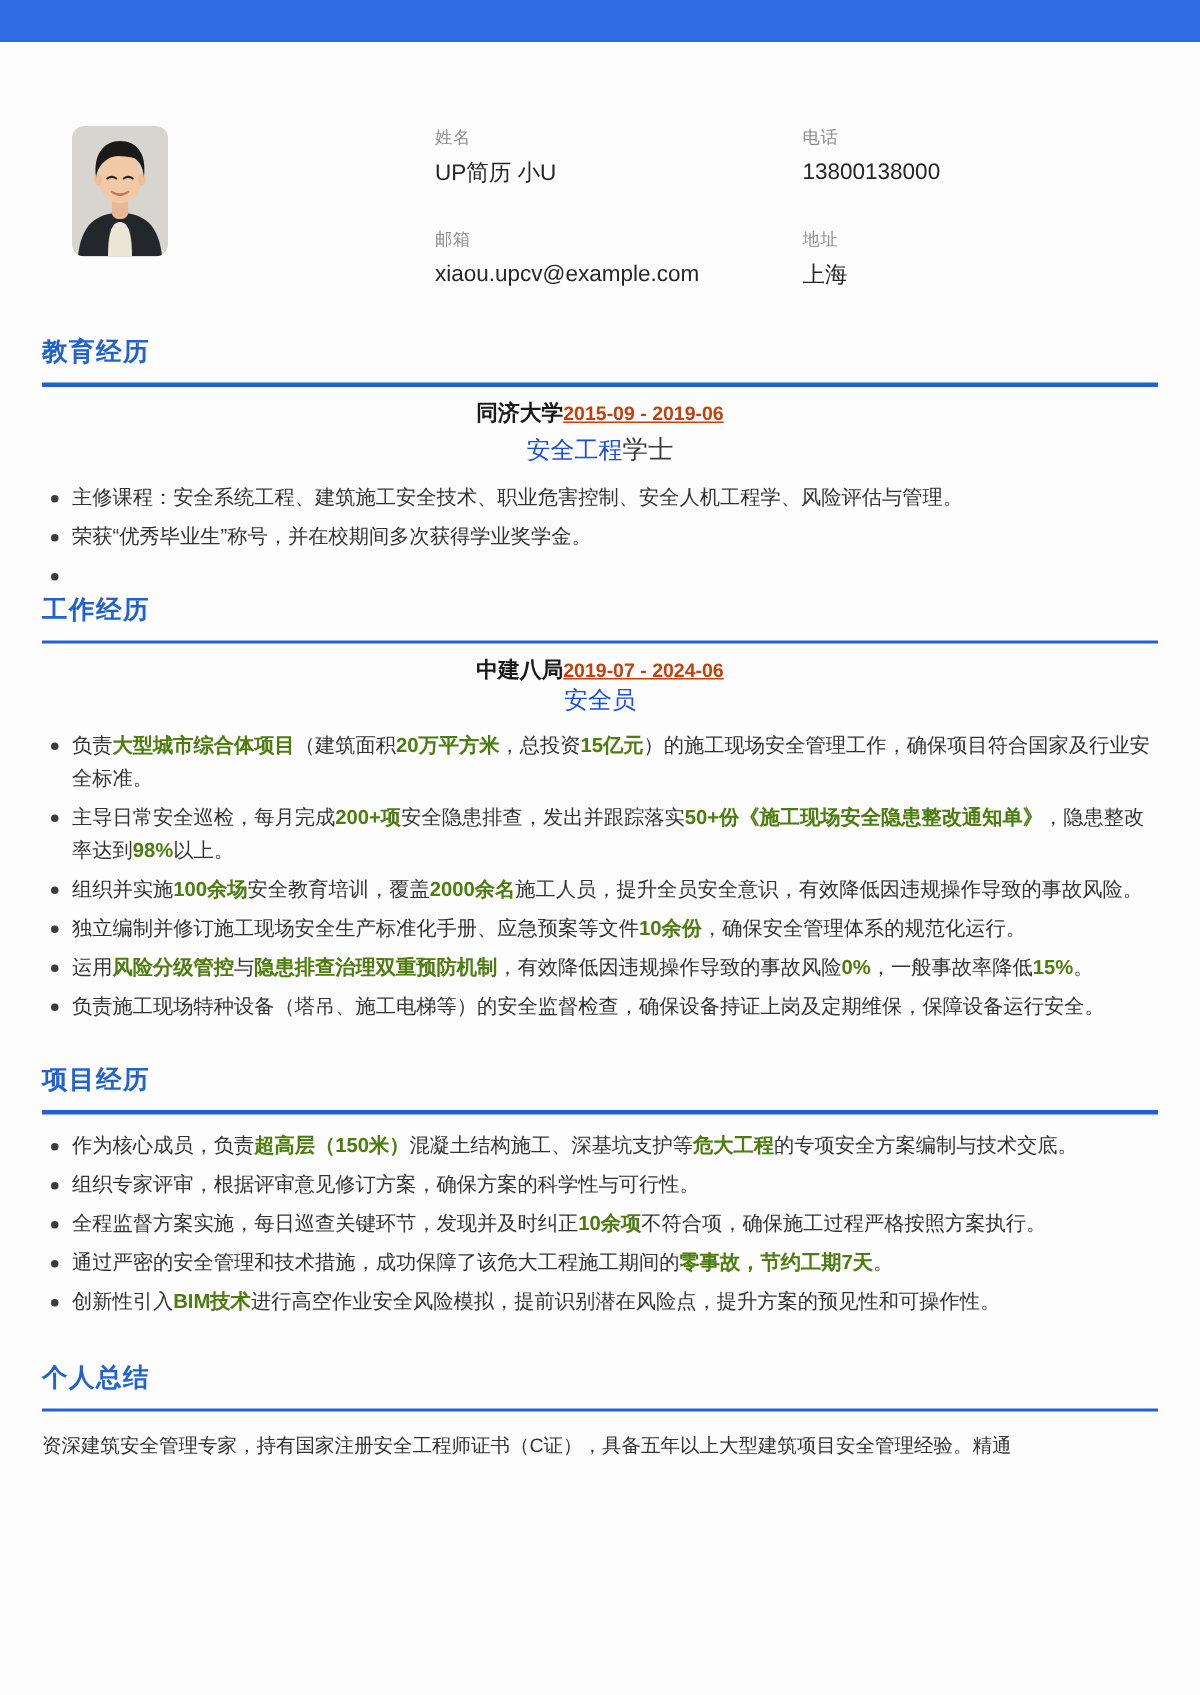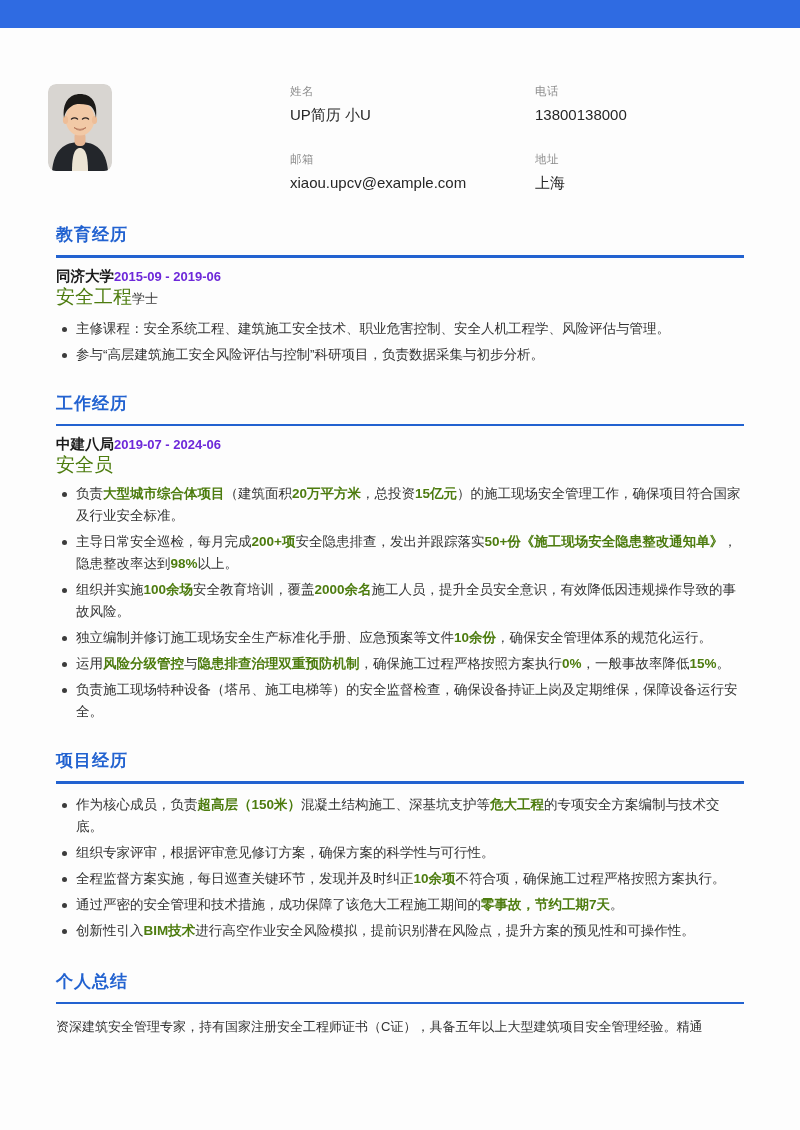--- a/index.html
+++ b/index.html
@@ -21,34 +21,34 @@
     display: grid;
     grid-template-columns: 245px 230px;
     grid-auto-rows: min-content;
     row-gap: 27px;
     padding-top: 0;
   }
   .cfield .clabel { display: block; font-size: 11.5px; color: #8c8c8c; letter-spacing: .5px; }
   .cfield .cvalue { display: block; font-size: 15px; color: #262626; margin-top: 7px; }
 
   
-  .section { margin: 0 56px; }
+  .section { margin: 0 28px; }
   .section.edu { margin-top: 40px; }
   .section.mid { margin-top: 28px; }
   .section.last { margin-top: 30px; }
   .sec-title { font-size: 17px; font-weight: 700; color: var(--accent, #2262d0); letter-spacing: 1px; line-height: 20px; }
   .sec-rule { height: 2.5px; background: var(--accent, #2262d0); margin-top: 10px; }
 
   .entry { margin-top: 9px; }
-  .entry-row { display: flex; justify-content: flex-start; align-items: baseline; }
+  .entry-row { display: flex; justify-content: center; align-items: baseline; }
   .etitle { font-size: 14.5px; font-weight: 700; color: #1a1a1a; line-height: 18px; }
-  .edate  { font-size: 13px;  font-weight: 700; color: #6d28d9; white-space: nowrap; }
+  .edate  { font-size: 13px;  font-weight: 700; color: #c2410c; white-space: nowrap; text-decoration: underline; }
   .entry-row.sub { margin-top: 3px; }
-  .esub   { font-size: 19px; color: #4d7c0f; line-height: 17px; }
-  .eright { font-size: 13px; color: #3a3a3a; }
+  .esub   { font-size: 16px; color: #1d4ed8; line-height: 17px; }
+  .eright { font-size: 17px; color: #3a3a3a; }
 
   ul.bullets { list-style: none; margin-top: 10px; }
   ul.bullets li { position: relative; padding-left: 20px; margin-bottom: 4px;
                   font-size: 13.5px; line-height: 22px; color: #333; }
   .dot { position: absolute; left: 6px; top: 9px; width: 5px; height: 5px;
          border-radius: 50%; background: #3c3c3c; }
   .b { font-weight: 700; color: #4d7c0f; }
 
   .summary-p { margin-top: 12px; font-size: 13px; line-height: 22px; color: #333;
                text-align: justify; }
@@ -112,42 +112,43 @@
           <div class="entry-row">
             <span class="etitle">同济大学</span>
             <span class="edate">2015-09 - 2019-06</span>
           </div>
           <div class="entry-row sub">
             <span class="esub">安全工程</span>
             <span class="eright">学士</span>
           </div>
           <ul class="bullets">
             <li><span class="dot"></span><span><span>主修课程：安全系统工程、建筑施工安全技术、职业危害控制、安全人机工程学、风险评估与管理。</span></span></li>
-            <li><span class="dot"></span><span><span>参与“高层建筑施工安全风险评估与控制”科研项目，负责数据采集与初步分析。</span></span></li>
+            <li><span class="dot"></span><span><span>荣获“优秀毕业生”称号，并在校期间多次获得学业奖学金。</span></span></li>
+            <li><span class="dot"></span></li>
           </ul>
         </div>
       </section>
       <section class="section mid">
         <h2 class="sec-title">工作经历</h2>
         <div class="sec-rule"></div>
         <div class="entry">
           <div class="entry-row">
             <span class="etitle">中建八局</span>
             <span class="edate">2019-07 - 2024-06</span>
           </div>
           <div class="entry-row sub">
             <span class="esub">安全员</span>
             <span class="eright"></span>
           </div>
           <ul class="bullets">
             <li><span class="dot"></span><span><span>负责</span><span class="b">大型城市综合体项目</span><span>（建筑面积</span><span class="b">20万平方米</span><span>，总投资</span><span class="b">15亿元</span><span>）的施工现场安全管理工作，确保项目符合国家及行业安全标准。</span></span></li>
             <li><span class="dot"></span><span><span>主导日常安全巡检，每月完成</span><span class="b">200+项</span><span>安全隐患排查，发出并跟踪落实</span><span class="b">50+份《施工现场安全隐患整改通知单》</span><span>，隐患整改率达到</span><span class="b">98%</span><span>以上。</span></span></li>
             <li><span class="dot"></span><span><span>组织并实施</span><span class="b">100余场</span><span>安全教育培训，覆盖</span><span class="b">2000余名</span><span>施工人员，提升全员安全意识，有效降低因违规操作导致的事故风险。</span></span></li>
             <li><span class="dot"></span><span><span>独立编制并修订施工现场安全生产标准化手册、应急预案等文件</span><span class="b">10余份</span><span>，确保安全管理体系的规范化运行。</span></span></li>
-            <li><span class="dot"></span><span><span>运用</span><span class="b">风险分级管控</span><span>与</span><span class="b">隐患排查治理双重预防机制</span><span>，确保施工过程严格按照方案执行</span><span class="b">0%</span><span>，一般事故率降低</span><span class="b">15%</span><span>。</span></span></li>
+            <li><span class="dot"></span><span><span>运用</span><span class="b">风险分级管控</span><span>与</span><span class="b">隐患排查治理双重预防机制</span><span>，有效降低因违规操作导致的事故风险</span><span class="b">0%</span><span>，一般事故率降低</span><span class="b">15%</span><span>。</span></span></li>
             <li><span class="dot"></span><span><span>负责施工现场特种设备（塔吊、施工电梯等）的安全监督检查，确保设备持证上岗及定期维保，保障设备运行安全。</span></span></li>
           </ul>
         </div>
       </section>
       <section class="section mid">
         <h2 class="sec-title">项目经历</h2>
         <div class="sec-rule"></div>
         <div class="entry">
           <ul class="bullets">
             <li><span class="dot"></span><span><span>作为核心成员，负责</span><span class="b">超高层（150米）</span><span>混凝土结构施工、深基坑支护等</span><span class="b">危大工程</span><span>的专项安全方案编制与技术交底。</span></span></li>

